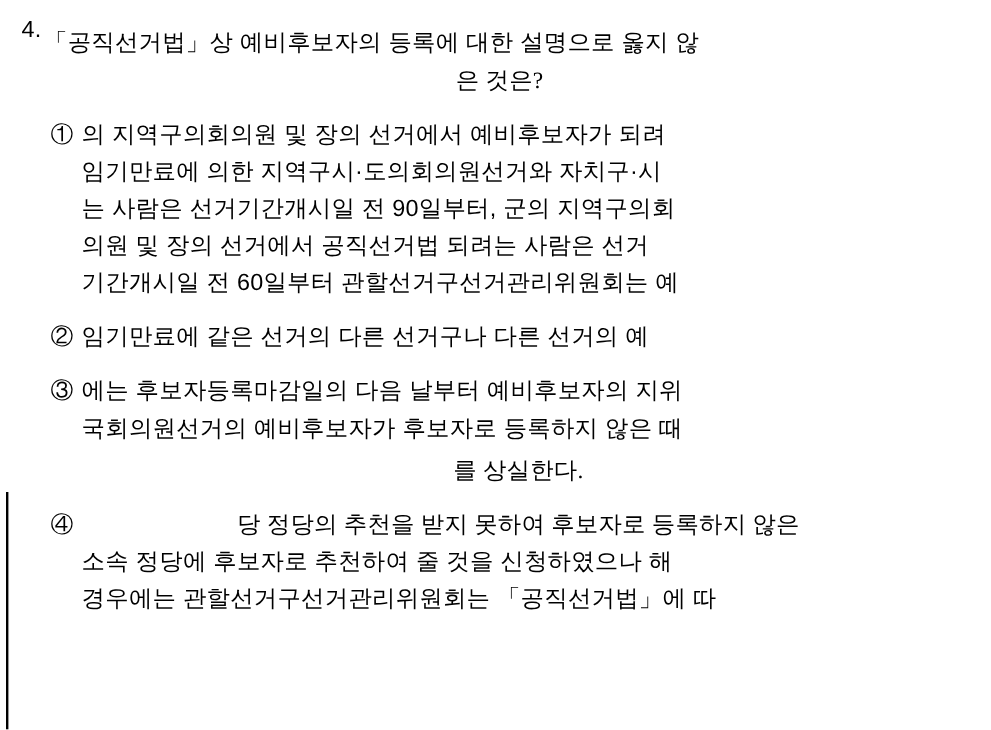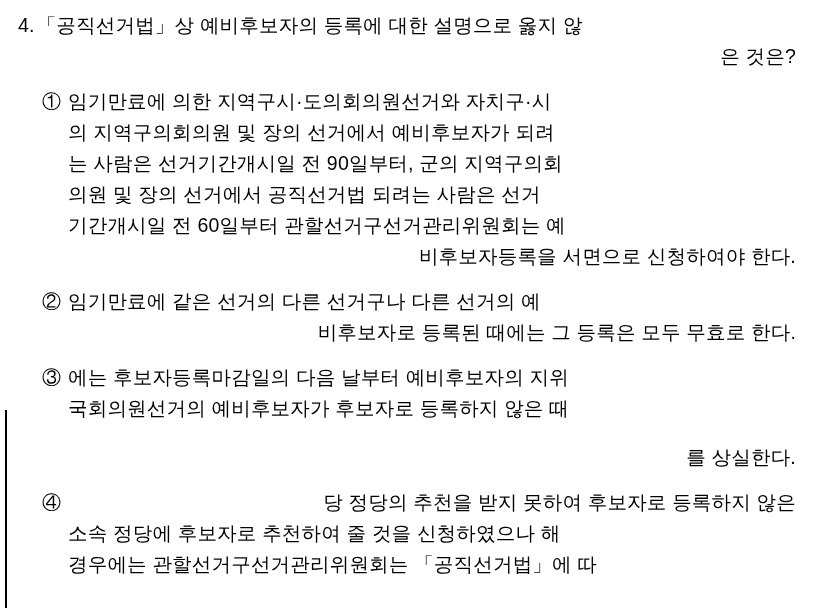--- a/index.html
+++ b/index.html
@@ -35,20 +35,21 @@
   .question-number {
     flex: 0 0 auto;
     padding-right: 2px;
     white-space: nowrap;
   }
   .question-text {
     flex: 1 1 auto;
     text-align: justify;
     text-justify: inter-character;
     word-break: break-all;
+    margin-top: 11px;
   }
 
   
   .choices {
     margin-top: 14px;
   }
   .choice {
     display: flex;
     align-items: flex-start;
     margin-bottom: 14px;
@@ -67,24 +68,25 @@
   .choice-body {
     flex: 1 1 auto;
   }
   .choice-line {
     text-align: justify;
     text-justify: inter-character;
     word-break: break-all;
     white-space: pre-wrap;
   }
   .choice-line.last {
-    text-align: right;
+    text-align: center;
+    font-family: Liberation Serif, serif;
   }
   .choice-line.gap {
-    margin-top: 18px;
+    margin-top: 4px;
   }
 
   
   .margin-rule {
     position: absolute;
     left: 5px;
     top: 410px;
     width: 2px;
     height: 198px;
     background: #000000;
@@ -101,34 +103,32 @@
       <div>「공직선거법」상 예비후보자의 등록에 대한 설명으로 옳지 않</div>
       <div class="choice-line last">은 것은?</div>
     </div>
   </div>
 
   <div class="choices">
 
     <div class="choice">
       <div class="choice-marker">①</div>
       <div class="choice-body">
+        <div class="choice-line">의 지역구의회의원 및 장의 선거에서 예비후보자가 되려</div>
         <div class="choice-line">임기만료에 의한 지역구시·도의회의원선거와 자치구·시</div>
-        <div class="choice-line">의 지역구의회의원 및 장의 선거에서 예비후보자가 되려</div>
         <div class="choice-line">는 사람은 선거기간개시일 전 90일부터, 군의 지역구의회</div>
         <div class="choice-line">의원 및 장의 선거에서 공직선거법 되려는 사람은 선거</div>
         <div class="choice-line">기간개시일 전 60일부터 관할선거구선거관리위원회는 예</div>
-        <div class="choice-line last">비후보자등록을 서면으로 신청하여야 한다.</div>
       </div>
     </div>
 
     <div class="choice">
       <div class="choice-marker">②</div>
       <div class="choice-body">
         <div class="choice-line">임기만료에 같은 선거의 다른 선거구나 다른 선거의 예</div>
-        <div class="choice-line last">비후보자로 등록된 때에는 그 등록은 모두 무효로 한다.</div>
       </div>
     </div>
 
     <div class="choice">
       <div class="choice-marker">③</div>
       <div class="choice-body">
         <div class="choice-line">에는 후보자등록마감일의 다음 날부터 예비후보자의 지위</div>
         <div class="choice-line">국회의원선거의 예비후보자가 후보자로 등록하지 않은 때</div>
         <div class="choice-line last gap">를 상실한다.</div>
       </div>

